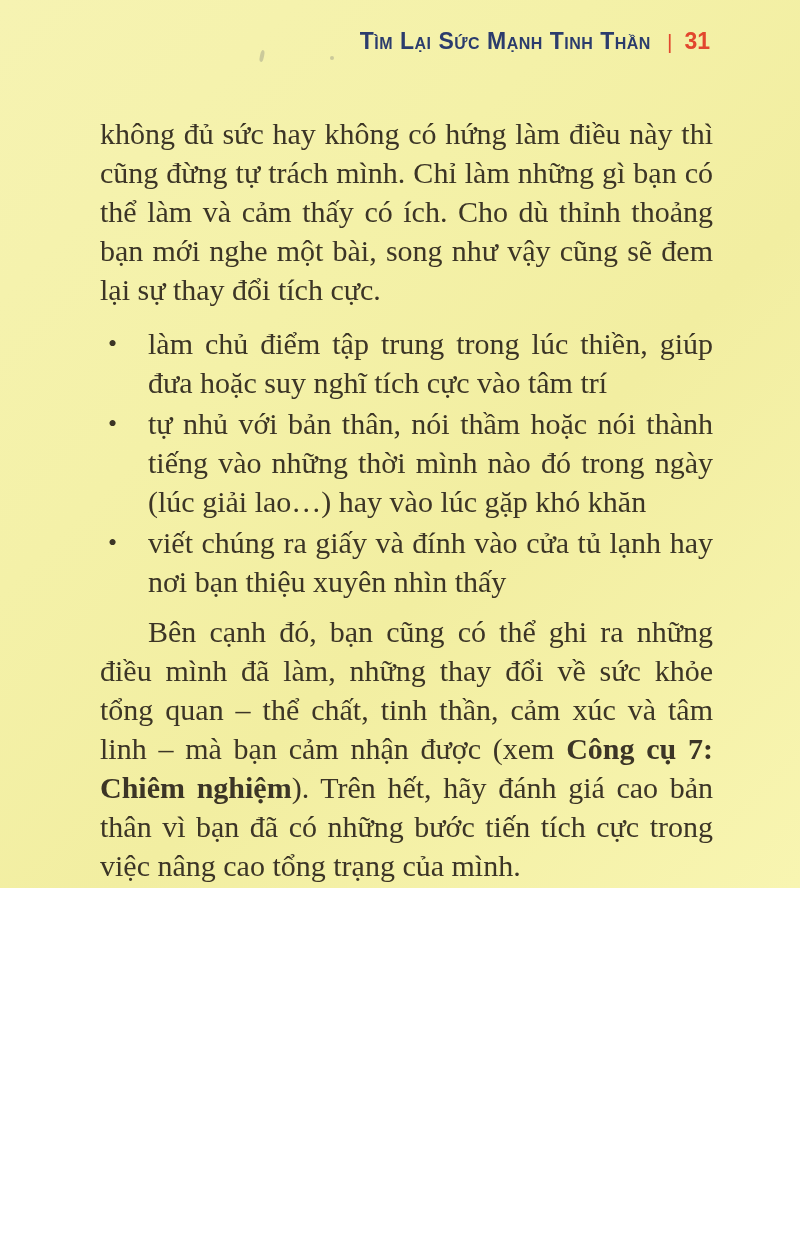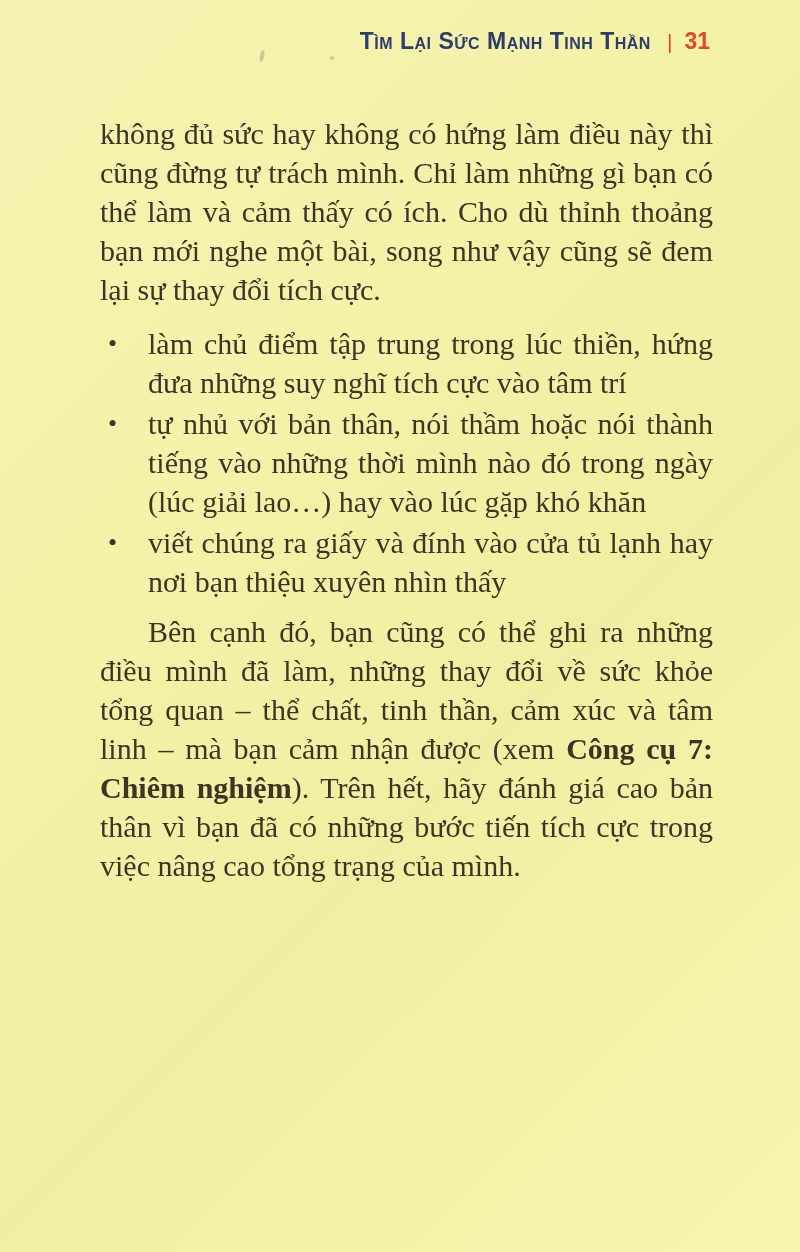--- a/index.html
+++ b/index.html
@@ -1,19 +1,19 @@
 <!DOCTYPE html>
 <html lang="vi"><head>
 <meta charset="utf-8">
 <style>
   html, body { margin: 0; padding: 0; }
   .page {
     position: relative;
     width: 800px;
-    height: 1252px;
+    height: 888px;
     background: linear-gradient(135deg, #f6f3b2 0%, #f4f1a8 35%, #f2eea1 60%, #f8f5b1 100%);
     font-family: "Liberation Serif", serif;
     overflow: hidden;
     text-decoration: underline;
   }
 
   
   .running-head {
     position: absolute;
     top: 28px;
@@ -92,21 +92,21 @@
   <span class="speckle dot"></span>
 
   <div class="content">
 
     <p class="para-continued">không đủ sức hay không có hứng làm điều này thì cũng đừng tự trách mình. Chỉ làm những gì bạn có thể làm và cảm thấy có ích. Cho dù thỉnh thoảng bạn mới nghe một bài, song như vậy cũng sẽ đem lại sự thay đổi tích cực.</p>
 
 
     <ul class="bullet-list">
       <li class="bullet-item">
         <span class="bullet-marker">•</span>
-        <span class="bullet-text">làm chủ điểm tập trung trong lúc thiền, hứng đưa những suy nghĩ tích cực vào tâm trí</span>
+        <span class="bullet-text">làm chủ điểm tập trung trong lúc thiền, giúp đưa hoặc suy nghĩ tích cực vào tâm trí</span>
       </li>
       <li class="bullet-item">
         <span class="bullet-marker">•</span>
         <span class="bullet-text">tự nhủ với bản thân, nói thầm hoặc nói thành tiếng vào những thời mình nào đó trong ngày (lúc giải lao…) hay vào lúc gặp khó khăn</span>
       </li>
       <li class="bullet-item">
         <span class="bullet-marker">•</span>
         <span class="bullet-text">viết chúng ra giấy và đính vào cửa tủ lạnh hay nơi bạn thiệu xuyên nhìn thấy</span>
       </li>
     </ul>

